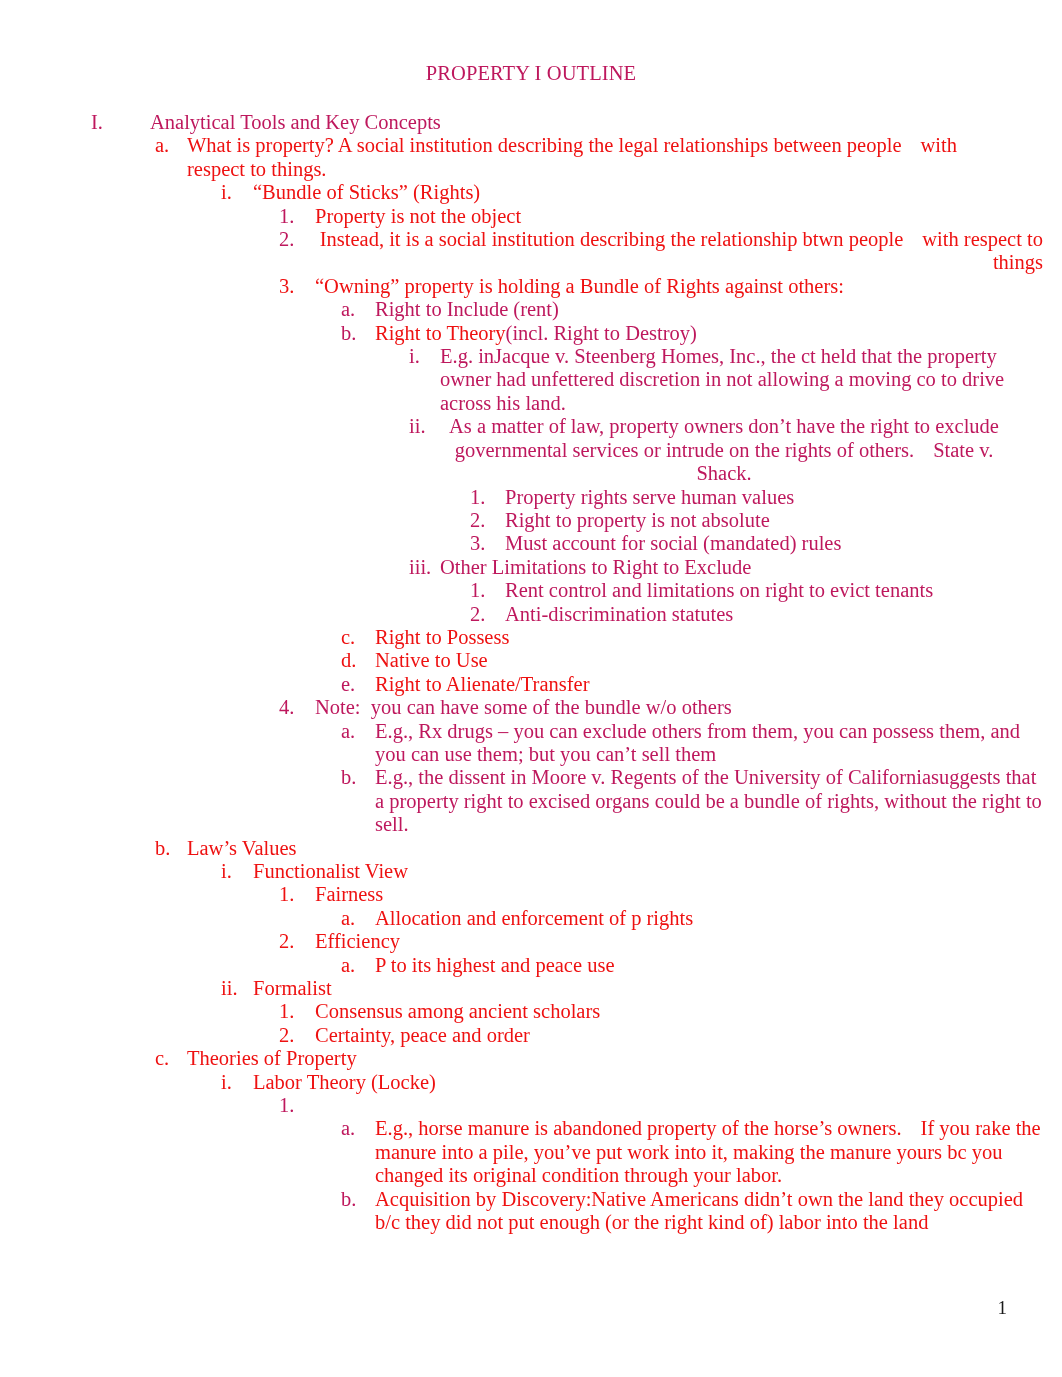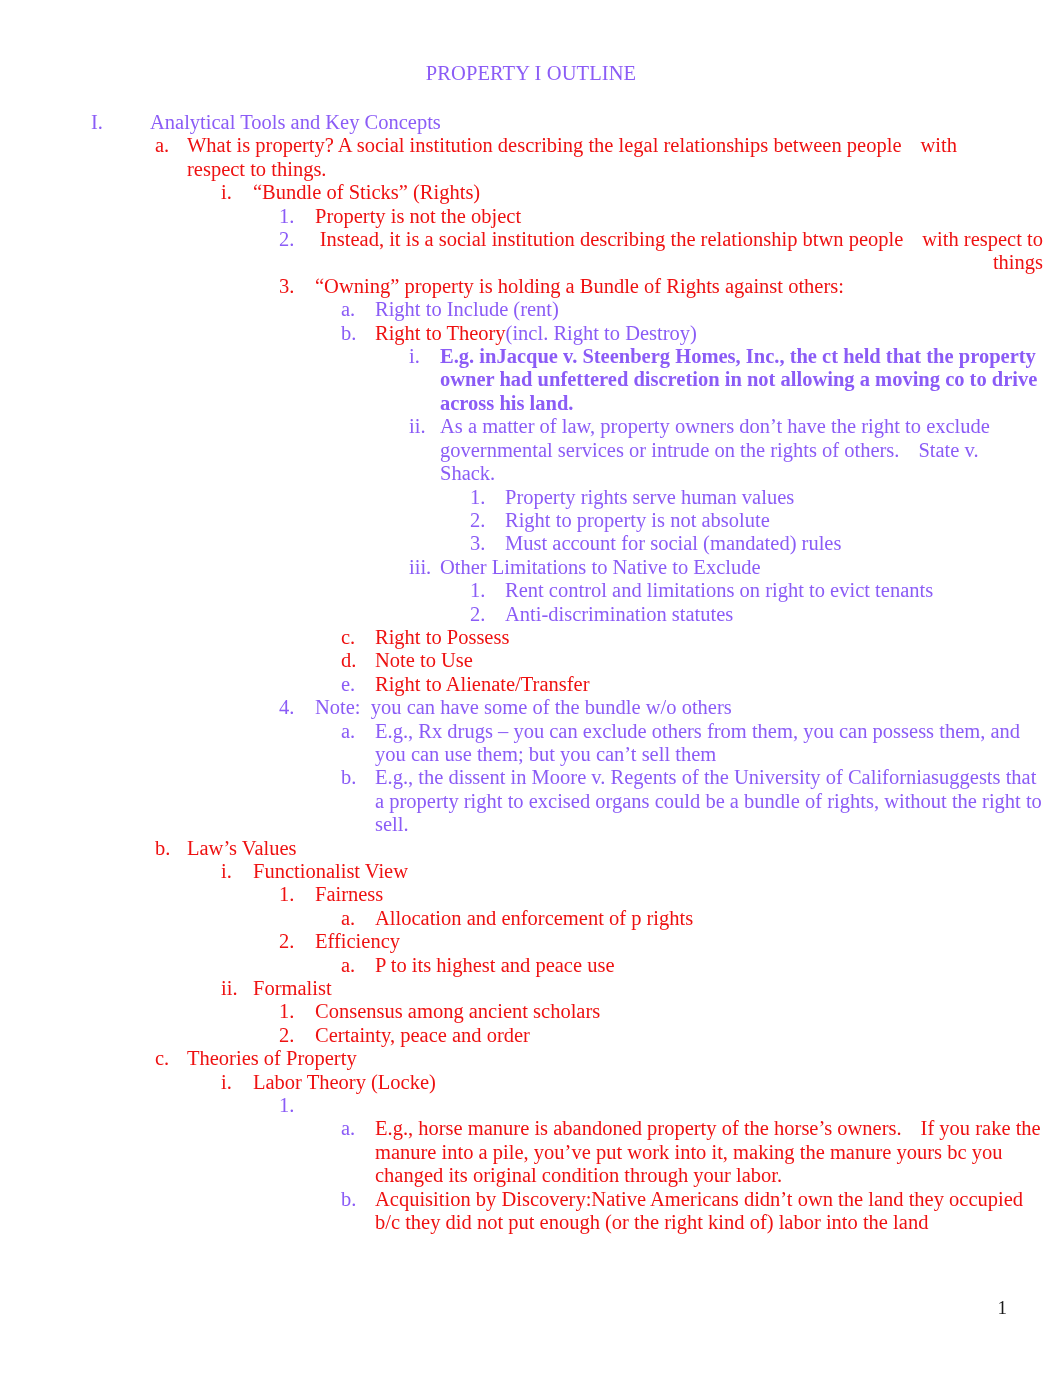--- a/index.html
+++ b/index.html
@@ -41,21 +41,21 @@
   .marker {
     flex: 0 0 auto;
     text-align: left;
     white-space: pre;
   }
   .txt {
     flex: 1 1 auto;
     white-space: pre-wrap;
   }
   .red { color: #EE1111; }
-  .black { color: #8b5cf6; }
+  .black { color: #be185d; }
 
   
   .lvl-1 { margin-left: 91px; }
   .lvl-1 > .marker { width: 59px; }
 
   .lvl-2 { margin-left: 155px; }
   .lvl-2 > .marker { width: 32px; }
 
   .lvl-3 { margin-left: 221px; }
   .lvl-3 > .marker { width: 32px; }
@@ -68,22 +68,22 @@
 
   .lvl-6 { margin-left: 409px; }
   .lvl-6 > .marker { width: 31px; }
 
   .lvl-7 { margin-left: 470px; }
   .lvl-7 > .marker { width: 35px; }
 
   .txt-narrow-1 { max-width: 796px; }
   .txt-narrow-2 { max-width: 728px; text-align: right; }
   .txt-narrow-3 { max-width: 672px; }
-  .txt-narrow-4 { max-width: 612px; font-weight: bold; }
-  .txt-narrow-5 { max-width: 568px; }
+  .txt-narrow-4 { max-width: 612px; }
+  .txt-narrow-5 { max-width: 568px; text-align: center; }
 
   .page-number {
     position: absolute;
     right: 55px;
     bottom: 58px;
     font-size: 19px;
     line-height: 22px;
     color: #1a1a1a;
   }
   .gap { display: inline-block; width: 19px; }
@@ -157,41 +157,41 @@
       <span class="txt black">Right to property is not absolute</span>
     </div>
 
     <div class="row lvl-7">
       <span class="marker black">3.</span>
       <span class="txt black">Must account for social (mandated) rules</span>
     </div>
 
     <div class="row lvl-6">
       <span class="marker black">iii.</span>
-      <span class="txt black">Other Limitations to Native to Exclude</span>
+      <span class="txt black">Other Limitations to Right to Exclude</span>
     </div>
 
     <div class="row lvl-7">
       <span class="marker black">1.</span>
       <span class="txt black">Rent control and limitations on right to evict tenants</span>
     </div>
 
     <div class="row lvl-7">
       <span class="marker black">2.</span>
       <span class="txt black">Anti-discrimination statutes</span>
     </div>
 
     <div class="row lvl-5">
       <span class="marker red">c.</span>
       <span class="txt red">Right to Possess</span>
     </div>
 
     <div class="row lvl-5">
       <span class="marker red">d.</span>
-      <span class="txt red">Note to Use</span>
+      <span class="txt red">Native to Use</span>
     </div>
 
     <div class="row lvl-5">
       <span class="marker black">e.</span>
       <span class="txt red">Right to Alienate/Transfer</span>
     </div>
 
     <div class="row lvl-4">
       <span class="marker black">4.</span>
       <span class="txt black">Note:  you can have some of the bundle w/o others</span>

